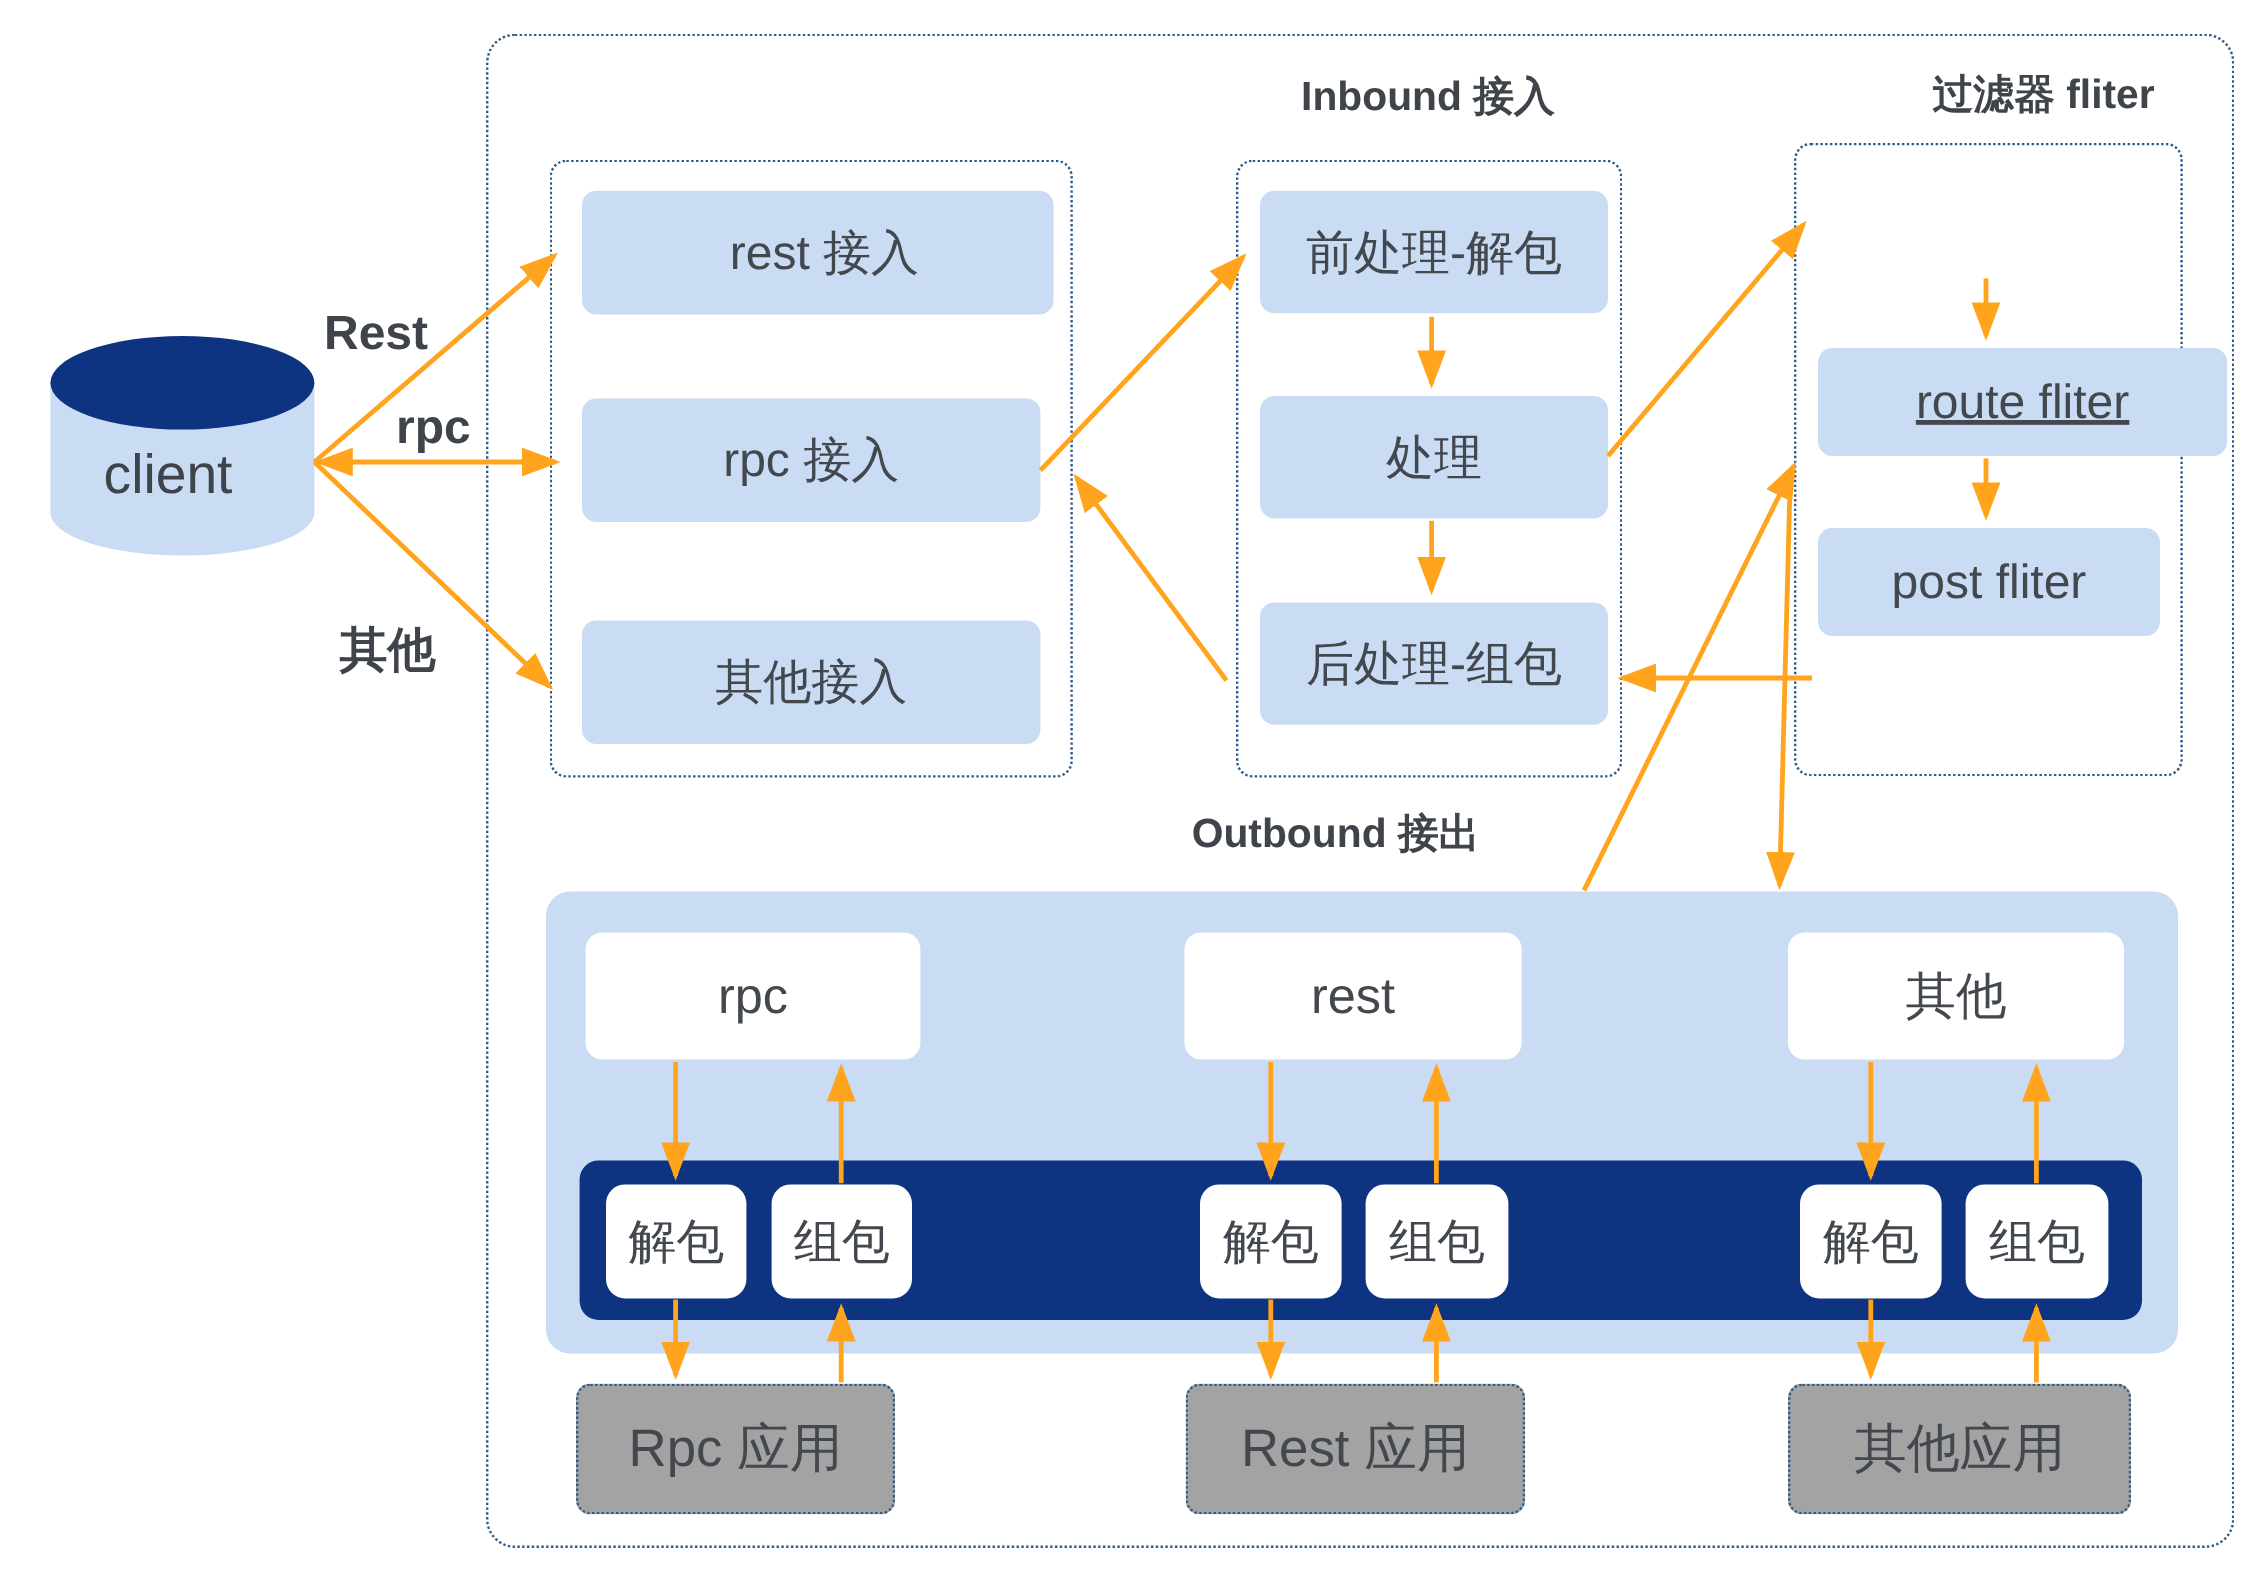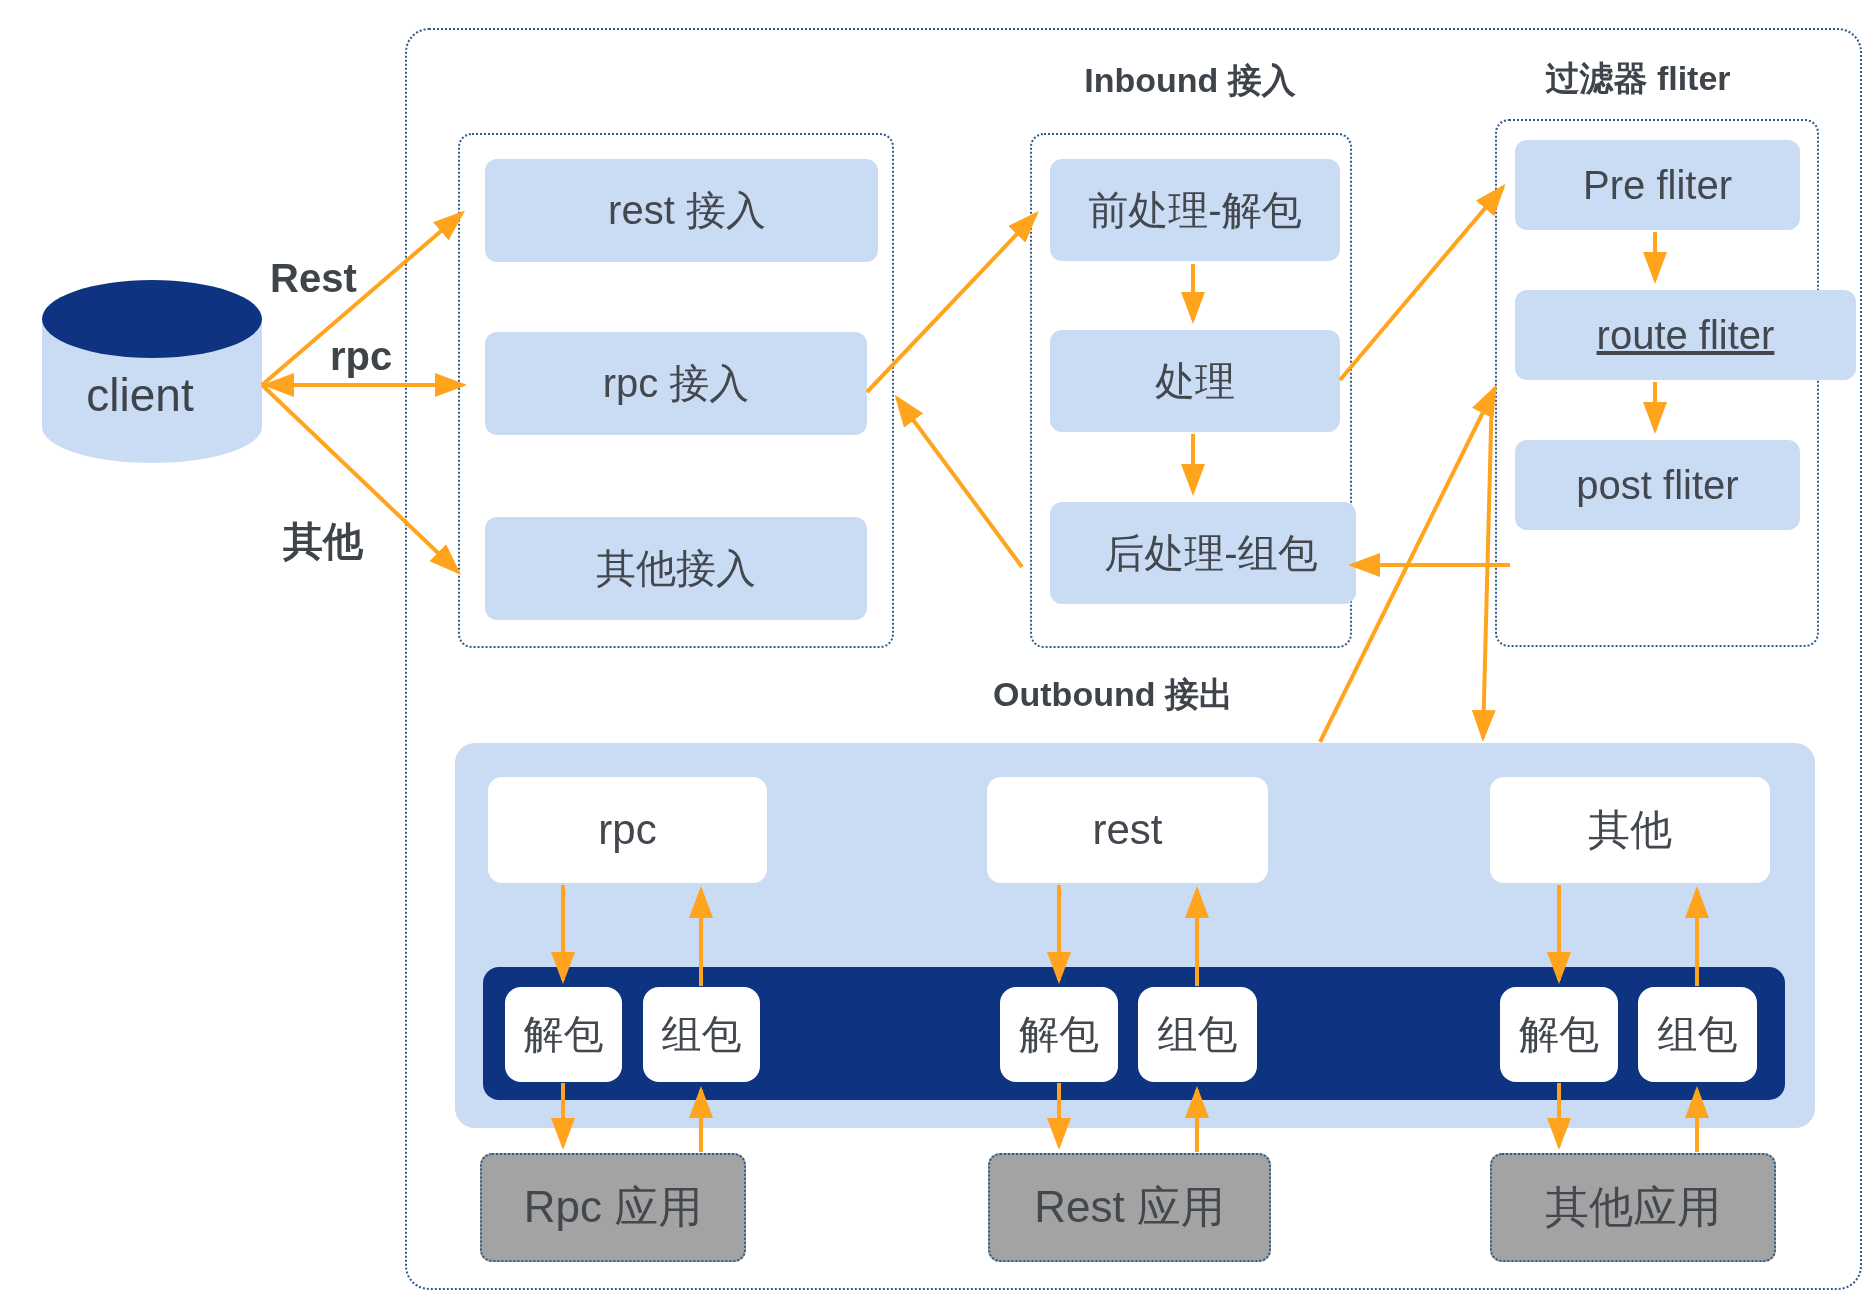--- a/index.html
+++ b/index.html
@@ -86,26 +86,25 @@
   <div class="dash-group" style="left:458px;top:133px;width:432px;height:511px;">
     <div class="blue-box" style="left:25px;top:24px;width:382px;height:103px;padding-left:11px;">rest 接入</div>
     <div class="blue-box" style="left:25px;top:197px;width:382px;height:103px;">rpc 接入</div>
     <div class="blue-box" style="left:25px;top:382px;width:382px;height:103px;">其他接入</div>
   </div>
 
   <div class="section-title" style="left:1030px;top:58px;width:320px;">Inbound 接入</div>
   <div class="dash-group" style="left:1030px;top:133px;width:318px;height:511px;">
     <div class="blue-box" style="left:18px;top:24px;width:290px;height:102px;">前处理-解包</div>
     <div class="blue-box" style="left:18px;top:195px;width:290px;height:102px;">处理</div>
-    <div class="blue-box" style="left:18px;top:367px;width:290px;height:102px;padding-left:16px;">后处理-组包</div>
+    <div class="blue-box" style="left:18px;top:367px;width:290px;height:102px;">后处理-组包</div>
   </div>
 
-  <div class="section-title" style="left:1478px;top:56px;width:320px;">过滤器 fliter</div>
+  <div class="section-title" style="left:1543px;top:56px;width:320px;">过滤器 fliter</div>
   <div class="dash-group" style="left:1495px;top:119px;width:320px;height:524px;">
-    <div class="blue-box" style="left:18px;top:19px;width:285px;height:90px;">Pre fliter</div>
     <div class="blue-box" style="left:18px;top:169px;width:341px;height:90px;text-decoration:underline;">route fliter</div>
     <div class="blue-box" style="left:18px;top:319px;width:285px;height:90px;">post fliter</div>
   </div>
 
   <div class="section-title" style="left:933px;top:672px;width:360px;">Outbound 接出</div>
   <div class="abs outbound-band">
 
     <div class="proto-box" style="left:33px;width:279px;">rpc</div>
     <div class="proto-box" style="left:532px;width:281px;">rest</div>
     <div class="proto-box" style="left:1035px;width:280px;">其他</div>

